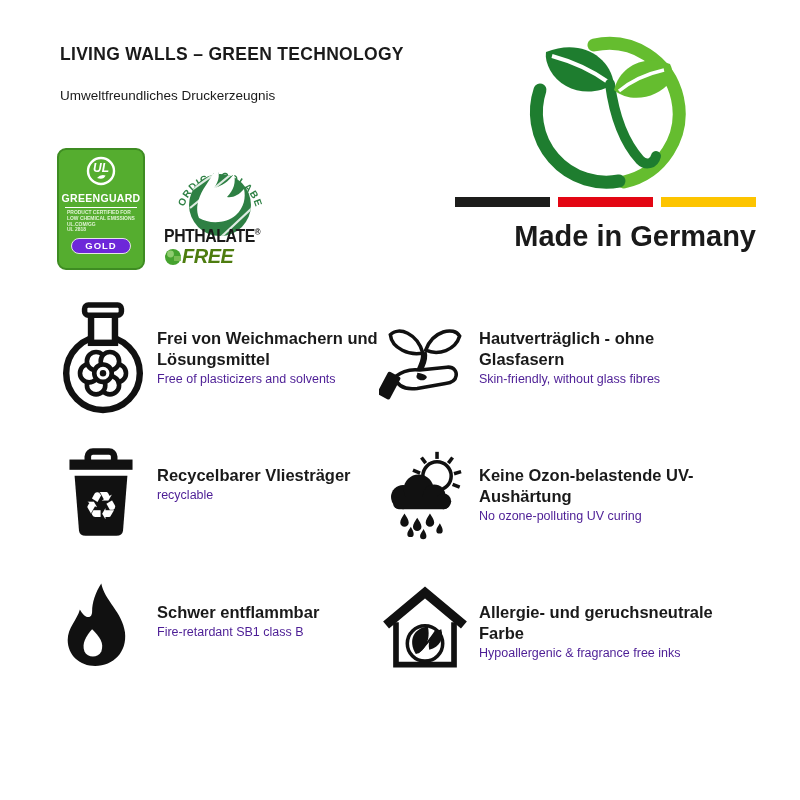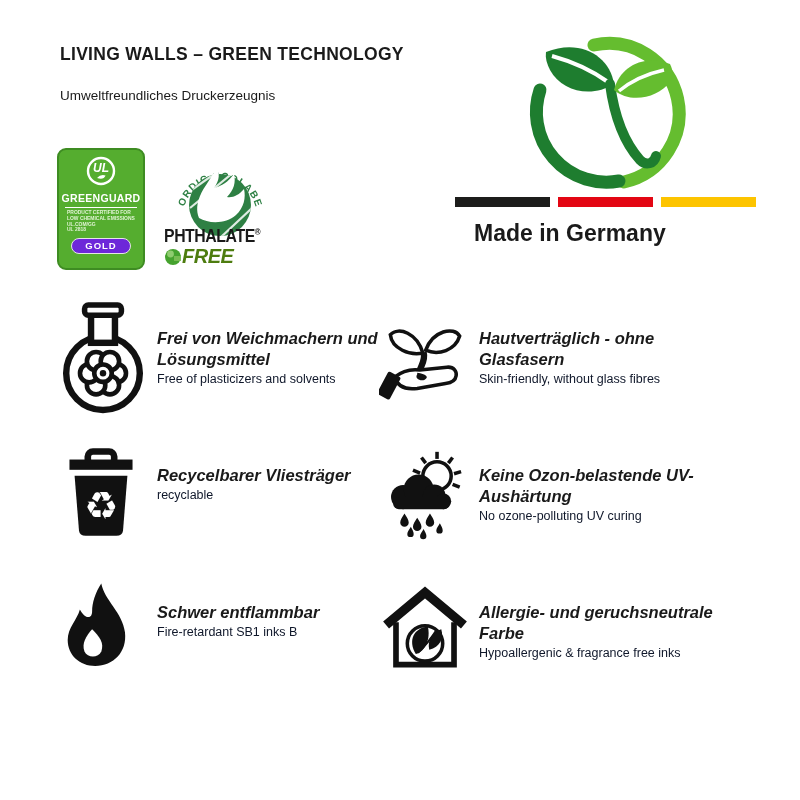--- a/index.html
+++ b/index.html
@@ -26,30 +26,30 @@
   .phth{position:absolute;left:164px;top:226px;width:110px;text-align:left;}
   .phth-top{font-size:18px;font-weight:700;letter-spacing:-.5px;transform:scaleX(.88);transform-origin:0 0;white-space:nowrap;}
   .phth-top sup{font-size:9px;}
   .phth-bot{display:flex;align-items:center;margin-top:-2px;}
   .phth-free{font-size:20px;font-weight:700;font-style:italic;color:#4d7c0f;letter-spacing:-.5px;}
 
   
   .logo{position:absolute;left:518px;top:22px;}
   .flag{position:absolute;left:455px;top:197px;width:301px;display:flex;gap:8px;}
   .flag div{height:10px;flex:1;}
-  .mig{position:absolute;left:474px;top:220px;width:301px;text-align:left;font-size:23px;font-weight:700;}
+  .mig{position:absolute;left:455px;top:220px;width:301px;text-align:right;font-size:29px;font-weight:700;}
 
   
   .features{position:absolute;left:57px;top:300px;width:706px;display:grid;
             grid-template-columns:322px 384px;grid-template-rows:repeat(3,137px);}
   .feat{display:flex;align-items:flex-start;}
   .feat .ic{flex:0 0 100px;display:flex;justify-content:flex-start;}
   .feat .tx{margin-top:28px;}
-  .feat .tx .de{font-size:16.5px;font-weight:600;line-height:1.28;max-width:250px;font-style:italic;}
-  .feat .tx .en{font-size:12.5px;margin-top:2px;color:#0f172a;}
+  .feat .tx .de{font-size:16.5px;font-weight:600;line-height:1.28;max-width:250px;}
+  .feat .tx .en{font-size:12.5px;margin-top:2px;color:#4c1d95;}
 
   
   .emis{position:absolute;left:57px;top:728px;width:102px;height:58px;border:2px solid #111;
         border-radius:4px;box-sizing:border-box;background:#fff;overflow:hidden;}
   .emis-head{height:11px;background:#111;position:relative;}
   .emis-head span{position:absolute;left:50%;top:50%;transform:translate(-50%,-50%) scale(.5);
                   font-size:11px;color:#fff;white-space:nowrap;font-weight:700;}
   .emis-body{display:flex;height:43px;}
   .emis-house{width:38px;border-right:2px solid #111;display:flex;align-items:center;justify-content:center;}
   .emis-right{flex:1;display:flex;flex-direction:column;}
@@ -243,21 +243,21 @@
 
     <div class="feat">
       <div class="ic">
         <svg width="84" height="112" viewBox="0 0 110 130">
           <path d="M58 4 C62 26 86 42 89 68 C92 94 74 112 50 112 C30 112 14 98 14 78 C14 62 26 52 30 38 C36 50 46 52 46 40 C46 30 50 16 58 4 Z" fill="#111"></path>
           <path d="M46 64 C56 74 62 82 58 93 C54 102 40 102 36 93 C32 83 38 73 46 64 Z" fill="#fff"></path>
         </svg>
       </div>
       <div class="tx">
         <div class="de">Schwer entflammbar</div>
-        <div class="en">Fire-retardant SB1 inks B</div>
+        <div class="en">Fire-retardant SB1 class B</div>
       </div>
     </div>
 
     <div class="feat">
       <div class="ic">
         <svg width="92" height="112" viewBox="0 0 130 130">
           <path d="M10 58 L65 12 L120 58" fill="none" stroke="#111" stroke-width="13"></path>
           <path d="M24 54 L24 114 L106 114 L106 54" fill="none" stroke="#111" stroke-width="8"></path>
           <circle cx="65" cy="84" r="25" fill="none" stroke="#111" stroke-width="5"></circle>
           <path d="M52 99 C40 79 50 62 69 60 C73 77 66 95 52 99 Z" fill="#111"></path>

